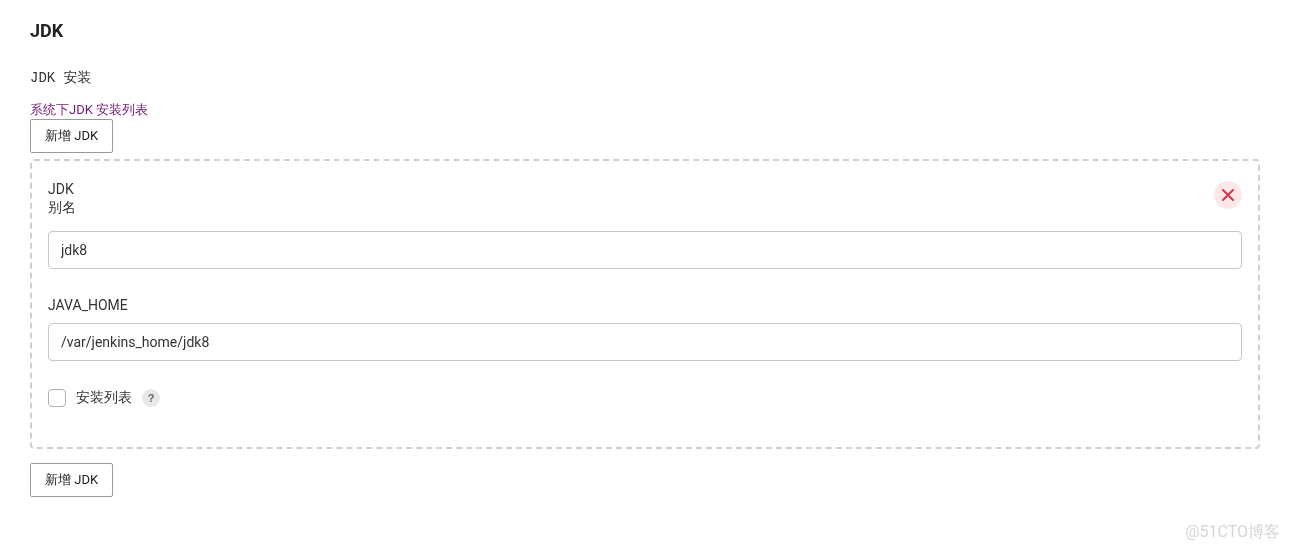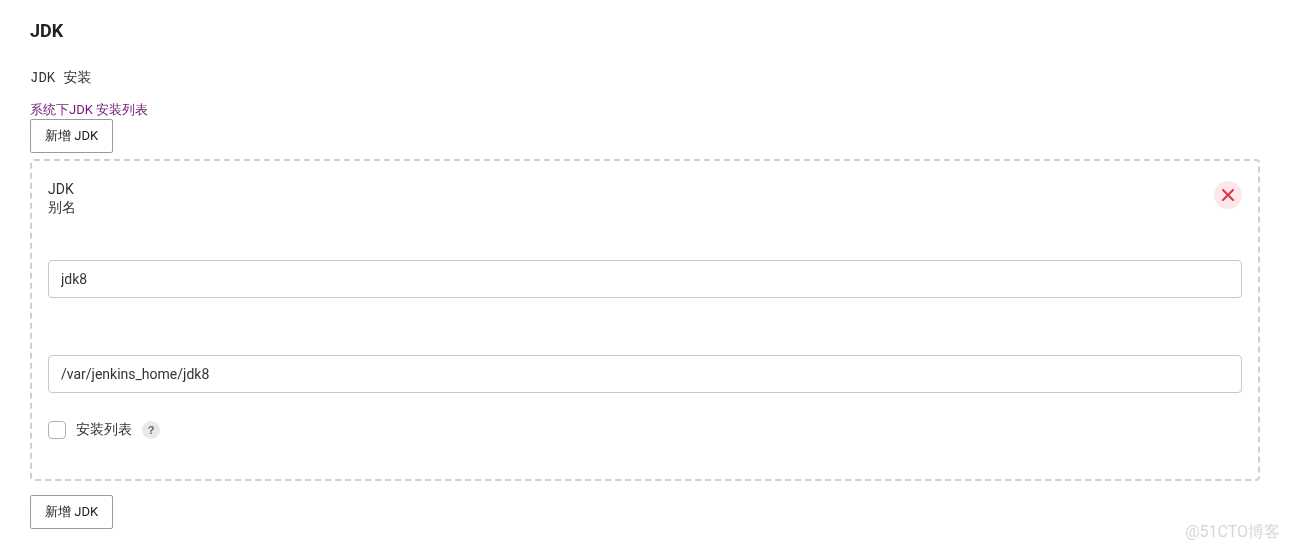--- a/index.html
+++ b/index.html
@@ -97,21 +97,20 @@
     }
     .text-input {
       width: 100%;
       padding: 10px 12px;
       font-size: 14px;
       color: #333;
       border: 1px solid #c7c7c7;
       border-radius: 4px;
       background: #fff;
       font-family: inherit;
-      margin-top: 29px;
     }
     .checkbox-row {
       display: flex;
       align-items: center;
       gap: 10px;
       margin-top: 28px;
     }
     .checkbox {
       width: 18px;
       height: 18px;
@@ -181,20 +180,21 @@
         <path d="M1 1 L11 11 M11 1 L1 11" stroke-linecap="round"></path>
       </svg>
     </button>
   </div>
 
   <div class="form-group">
     <input type="text" class="text-input" value="jdk8" style="">
   </div>
 
   <div class="form-group" style="margin-top:28px;">
+    <label class="field-label">JAVA_HOME</label>
     <input type="text" class="text-input" value="/var/jenkins_home/jdk8" style="">
   </div>
 
   <div class="checkbox-row">
     <input type="checkbox" class="checkbox" style="">
     <span class="checkbox-label">安装列表</span>
     <button class="help-icon">?</button>
   </div>
 </div>
 

